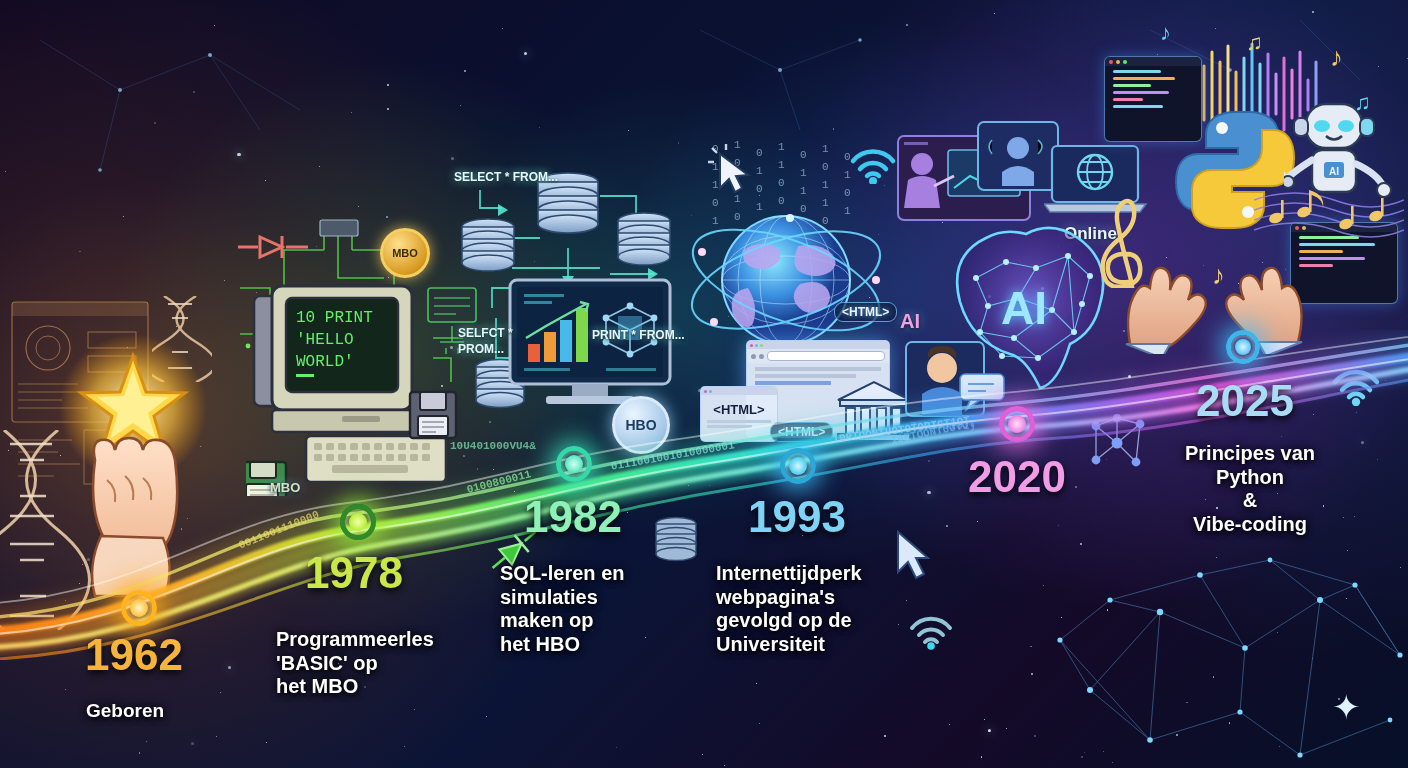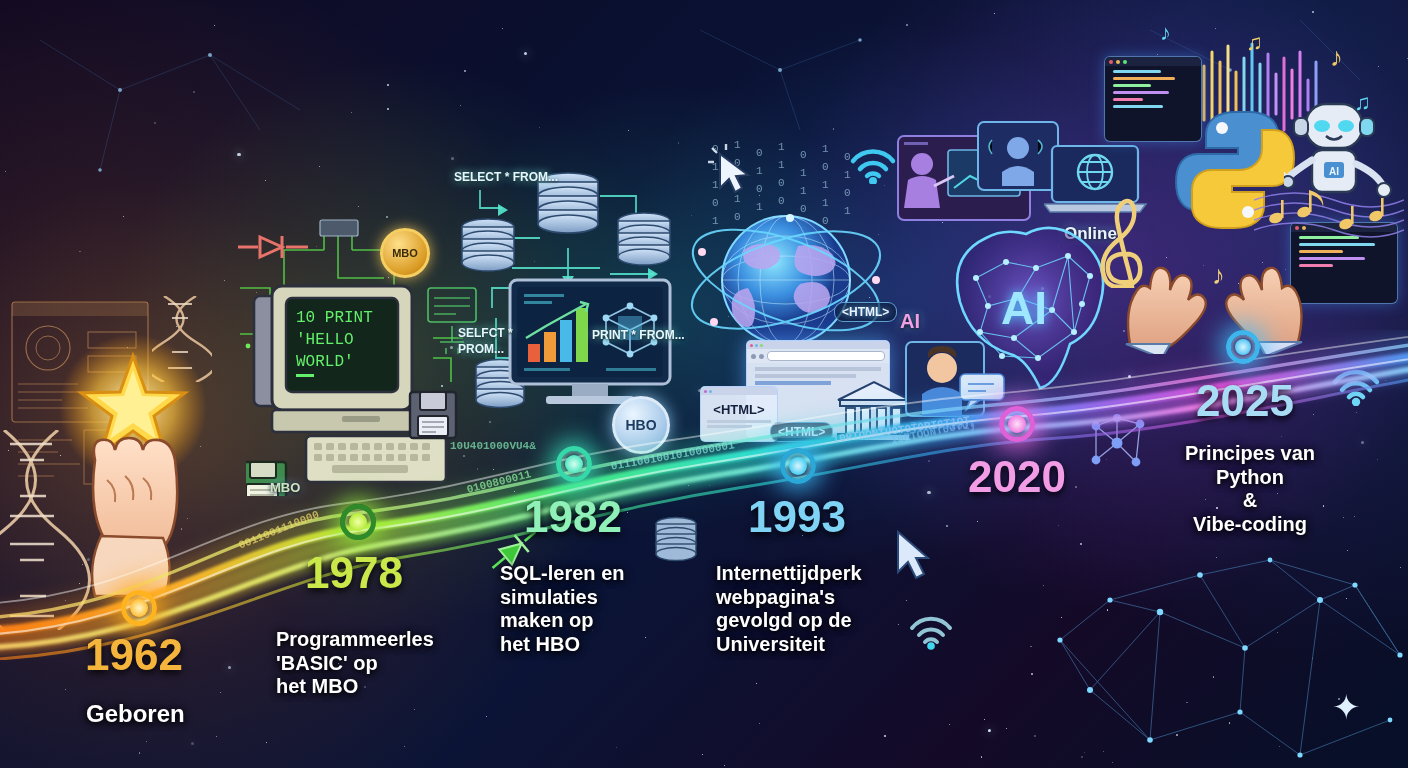--- a/index.html
+++ b/index.html
@@ -1052,21 +1052,21 @@
   <div class="node" style="left:999px;top:406px;width:36px;height:36px;border-color:#e060d8;
               box-shadow:0 0 26px 7px rgba(240,110,230,.85),inset 0 0 8px rgba(255,190,245,.9);">
     <div class="core" style="background:radial-gradient(circle,#ffe2fa,#f07de0 70%);"></div>
   </div>
   <div class="node" style="left:1226px;top:330px;width:34px;height:34px;border-color:#3fb5ee;
               box-shadow:0 0 24px 6px rgba(70,190,250,.8),inset 0 0 8px rgba(170,230,255,.9);">
     <div class="core" style="background:radial-gradient(circle,#d8f4ff,#57c8f5 70%);"></div>
   </div>
 
   <div class="year nosel" style="left:85px;top:630px;font-size:44px;color:#f5b53c;">1962</div>
-  <div class="desc nosel" style="left:86px;top:700px;font-size:24px;">Geboren</div>
+  <div class="desc nosel" style="left:86px;top:700px;font-size:19px;">Geboren</div>
 
   <div class="year nosel" style="left:305px;top:548px;font-size:44px;color:#cbe84a;">1978</div>
   <div class="desc nosel" style="left:268px;top:628px;font-size:20px;white-space:pre-line;margin-left:8px;">Programmeerles
 'BASIC' op
 het MBO</div>
 
   <div class="year nosel" style="left:524px;top:492px;font-size:44px;color:#8ff0b8;">1982</div>
   <div class="desc nosel" style="left:500px;top:562px;font-size:20px;white-space:pre-line;">SQL-leren en
 simulaties
 maken op

